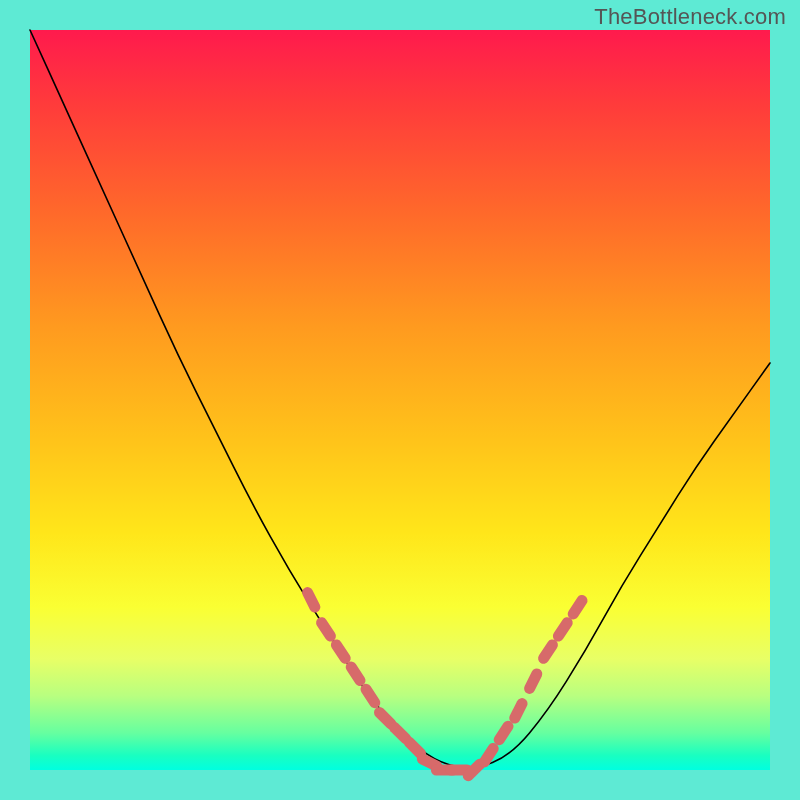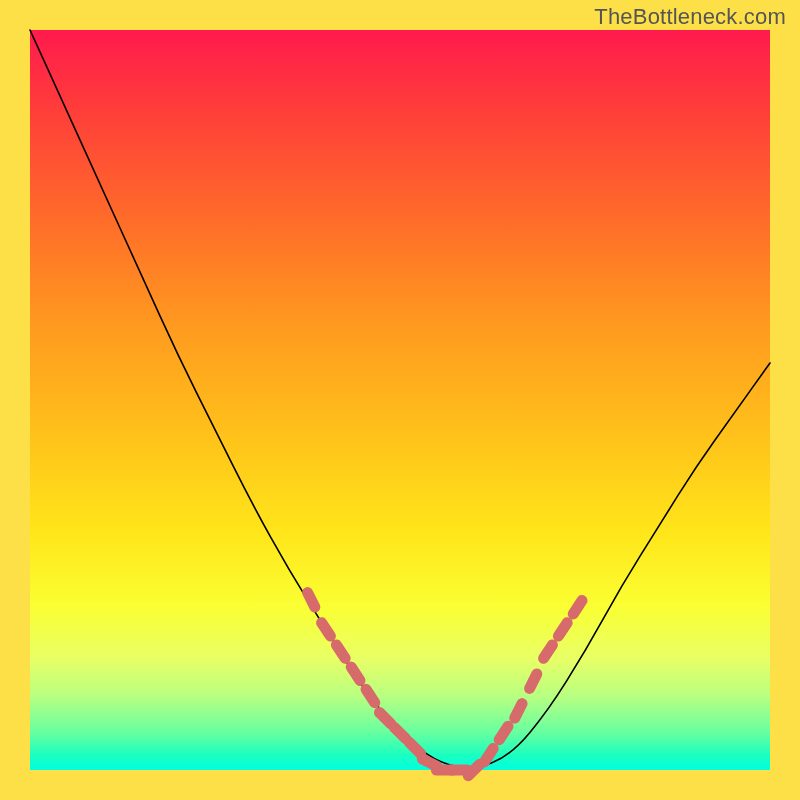--- a/index.html
+++ b/index.html
@@ -8,21 +8,21 @@
     width: 800px;
     height: 800px;
     overflow: hidden;
     background: #000;
     font-family: Arial, Helvetica, sans-serif;
   }
   .frame {
     position: relative;
     width: 800px;
     height: 800px;
-    background: #fde047;
+    background: #5eead4;
   }
   .plot-area {
     position: absolute;
     left: 30px;
     top: 30px;
     width: 740px;
     height: 740px;
     background: linear-gradient(to bottom,
       #ff1a4d 0%,
       #ff3b3b 10%,

